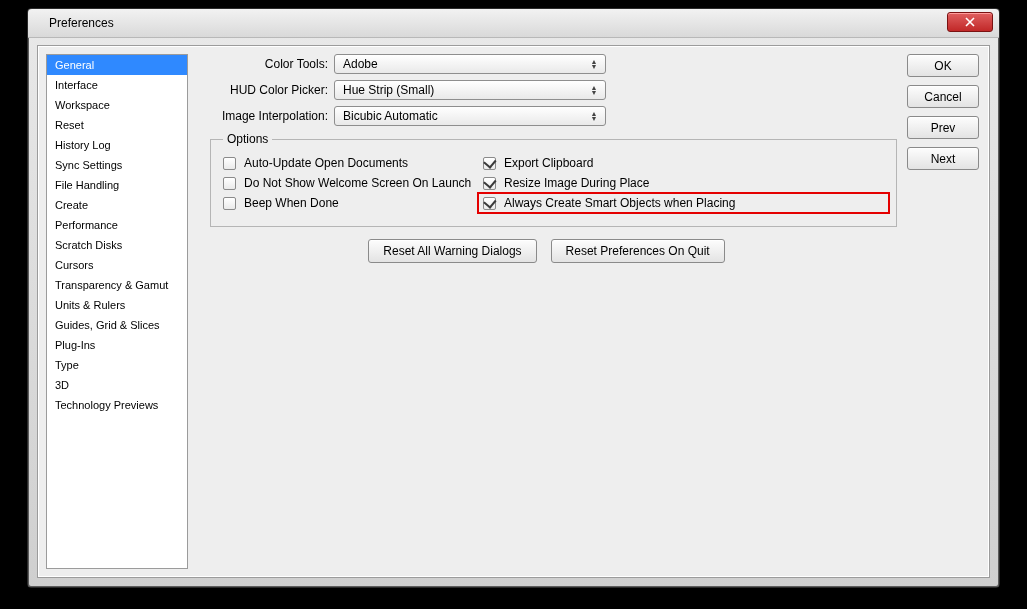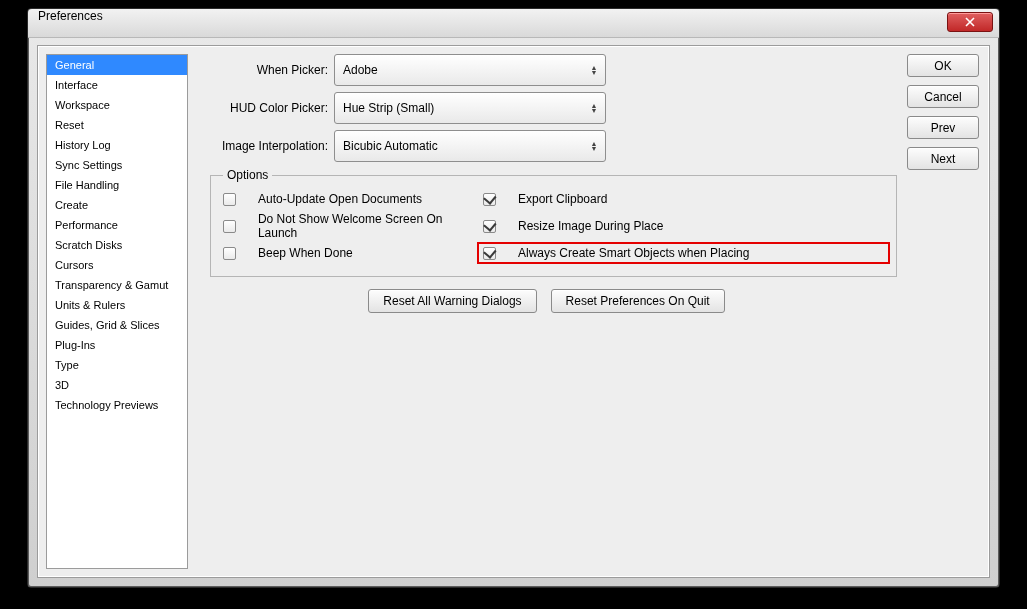--- a/index.html
+++ b/index.html
@@ -21,22 +21,22 @@
     height: 580px;
     background: linear-gradient(#e9e9e9, #cfcfcf);
     border: 1px solid #2a2a2a;
     border-radius: 4px;
     box-shadow: 0 0 0 1px #5c5c5c inset;
     box-sizing: border-box;
   }
   .titlebar {
     height: 28px;
     display: flex;
-    align-items: flex-start;
-    padding: 0 6px 0 10px;
+    align-items: center;
+    padding: 0 6px 0 21px;
     background: linear-gradient(#f2f2f2, #d9d9d9);
     border-bottom: 1px solid #b8b8b8;
     border-radius: 4px 4px 0 0;
     position: relative;
   }
   .titlebar .title {
     font-size: 12px;
     color: #000;
   }
   .close-btn {
@@ -128,21 +128,21 @@
     margin-bottom: 6px;
   }
   .form-row .lbl {
     width: 132px;
     text-align: right;
     padding-right: 6px;
     font-size: 12px;
   }
   .select {
     width: 272px;
-    height: 32px;
+    height: 20px;
     background: linear-gradient(#fff, #e9e9e9);
     border: 1px solid #8e8e8e;
     border-radius: 3px;
     display: flex;
     align-items: center;
     justify-content: space-between;
     padding: 0 4px 0 8px;
     font-size: 12px;
     box-sizing: border-box;
     cursor: default;
@@ -170,21 +170,21 @@
   .opts-grid {
     display: grid;
     grid-template-columns: 260px auto;
     row-gap: 6px;
     column-gap: 0;
     align-items: center;
   }
   .chk {
     display: inline-flex;
     align-items: center;
-    gap: 22px;
+    gap: 8px;
     font-size: 12px;
     cursor: default;
   }
   .chk .box {
     width: 13px;
     height: 13px;
     border: 1px solid #8a8a8a;
     border-radius: 2px;
     background: linear-gradient(#fff,#eaeaea);
     display: inline-flex;
@@ -258,21 +258,21 @@
     <div class="right-col">
       <div class="btn">OK</div>
       <div class="btn">Cancel</div>
       <div class="btn">Prev</div>
       <div class="btn">Next</div>
     </div>
 
     <div class="main">
 
       <div class="form-row">
-        <div class="lbl">When Picker:</div>
+        <div class="lbl">Color Tools:</div>
         <div class="select">
           <span>Adobe</span>
           <span class="arrows">▲<br>▼</span>
         </div>
       </div>
 
       <div class="form-row">
         <div class="lbl">HUD Color Picker:</div>
         <div class="select">
           <span>Hue Strip (Small)</span>

